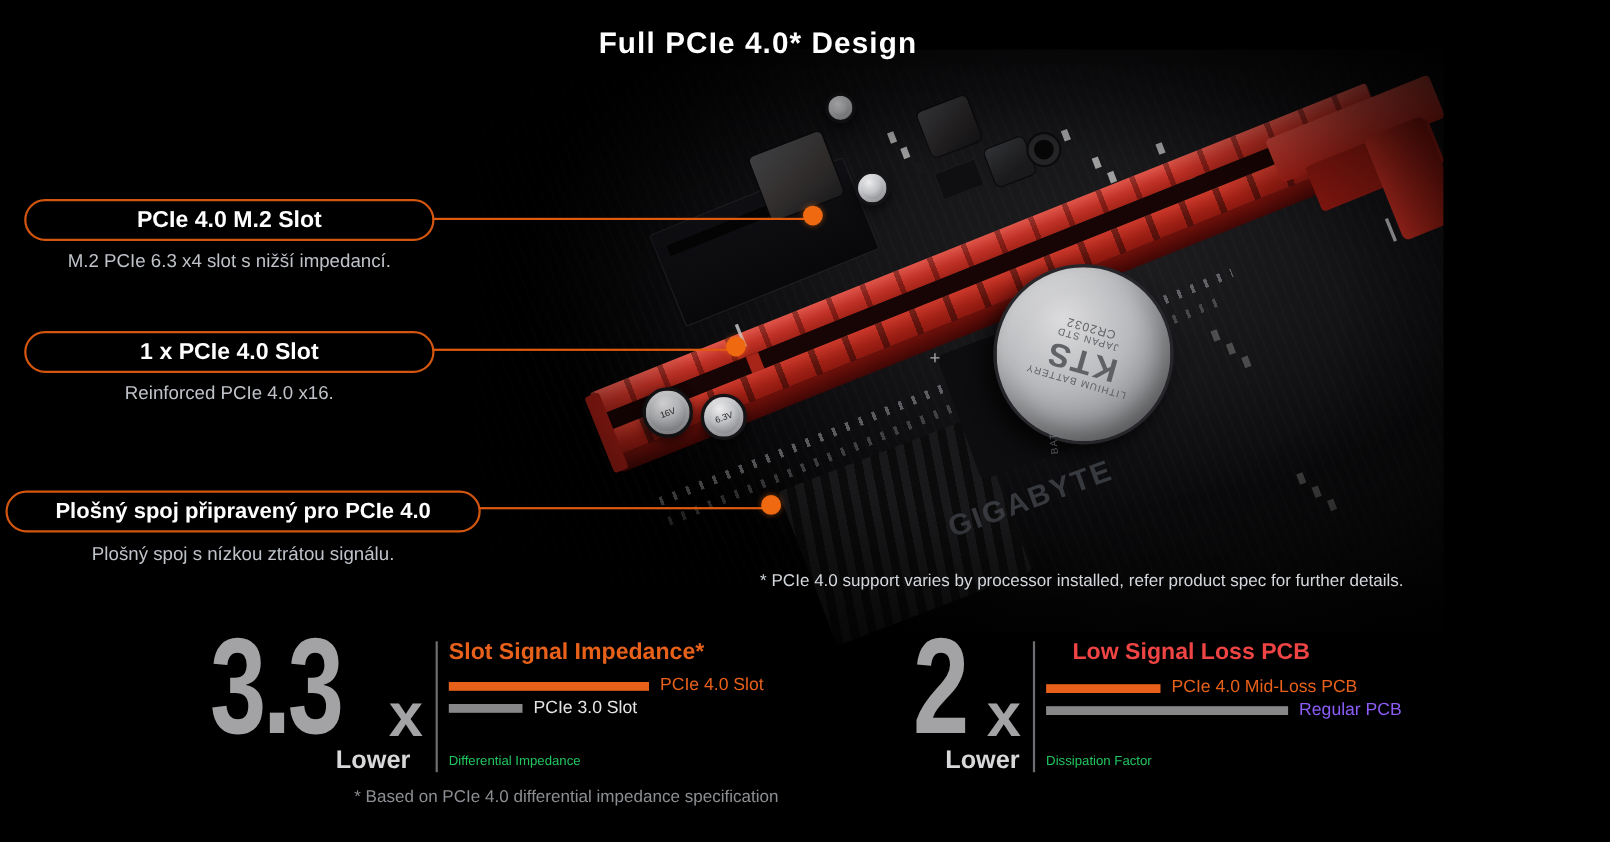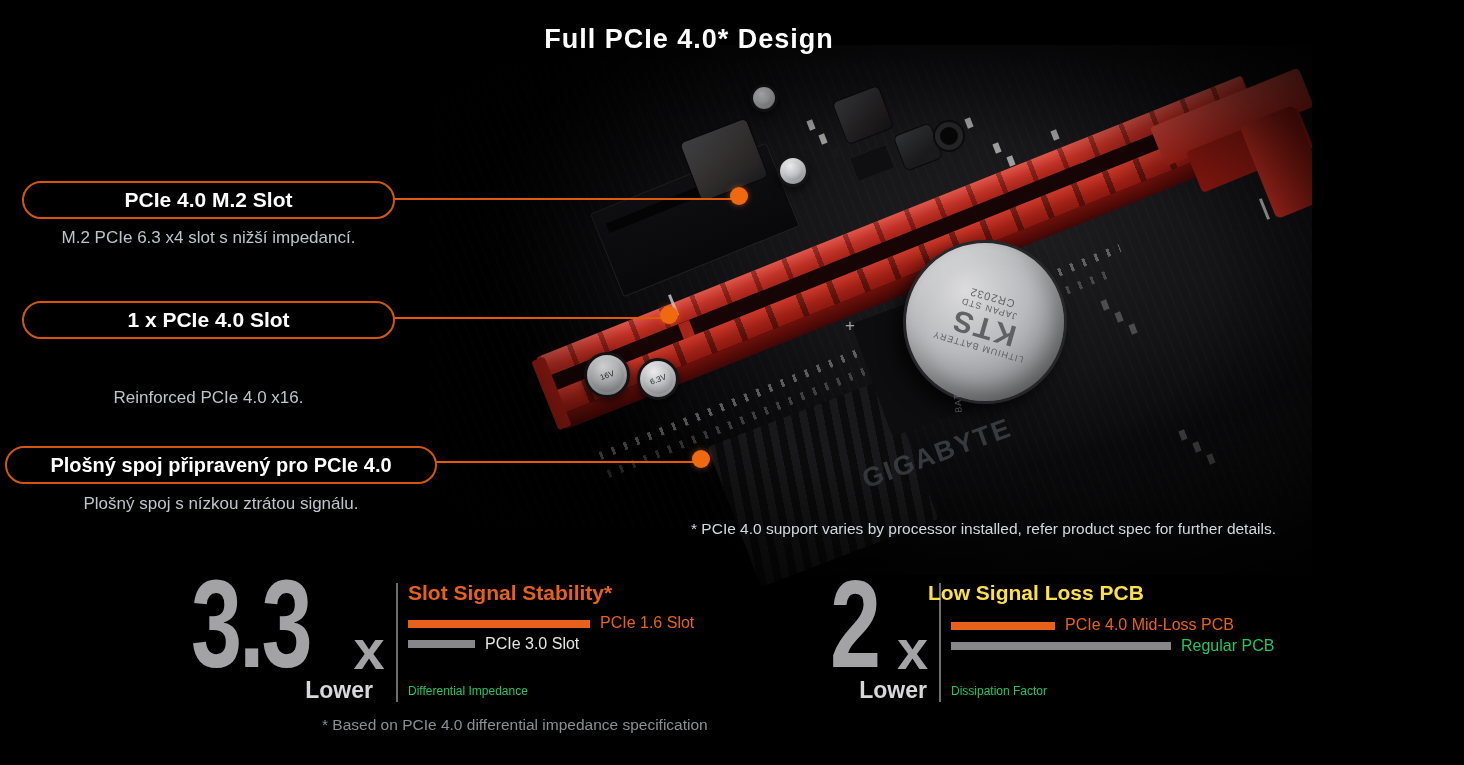--- a/index.html
+++ b/index.html
@@ -98,21 +98,21 @@
 
   .pill { position:absolute; height:38px; border:2px solid #d4560e; border-radius:22px;
     background:rgba(0,0,0,.45); display:flex; align-items:center; justify-content:center;
     color:#fff; font-weight:bold; }
   .pill1 { left:22px; top:181px; width:373px; font-size:21px; }
   .pill2 { left:22px; top:301px; width:373px; font-size:21px; }
   .pill3 { left:5px;  top:446px; width:432px; font-size:20px; }
 
   .desc { position:absolute; text-align:center; color:#bfc3c9; font-size:17px; }
   .desc1 { left:22px; top:228px; width:373px; }
-  .desc2 { left:22px; top:348px; width:373px;margin-top:40px; }
+  .desc2 { left:22px; top:348px; width:373px; }
   .desc3 { left:5px;  top:494px; width:432px; }
 
   .cline { position:absolute; height:2px; background:#e05a0e; }
   .cdot { position:absolute; width:18px; height:18px; border-radius:50%; background:#ef6910;
     box-shadow:0 0 6px rgba(239,105,16,.55); }
 
   .footnote-right { position:absolute; right:36px; top:520px; font-size:15.5px; color:#d3d7dc; }
   .footnote-bottom { position:absolute; left:322px; top:716px; font-size:15.5px; color:#8b8e92; }
 
   
@@ -232,33 +232,33 @@
 
   <div class="footnote-right">* PCIe 4.0 support varies by processor installed, refer product spec for further details.</div>
   <div class="footnote-bottom">* Based on PCIe 4.0 differential impedance specification</div>
 
   <div class="numwrap" style="left:191px;top:576px;">
     <span class="bignum">3.3</span>
       <span class="bigx">x</span>
   </div>
   <div class="dirword" style="left:190px;width:183px;">Lower</div>
   <div class="vdivider" style="left:396px;"></div>
-  <div class="stat-heading" style="left: 408px; color: rgb(232, 97, 26);">Slot Signal Stability*</div>
+  <div class="stat-heading" style="left: 408px; color: rgb(232, 97, 26);">Slot Signal Impedance*</div>
   <div class="bar" style="left: 408px; top: 620px; width: 182px; background: rgb(232, 97, 26);"></div>
-  <div class="bar-label" style="left: 600px; top: 614px; color: rgb(232, 97, 26);">PCIe 1.6 Slot</div>
+  <div class="bar-label" style="left: 600px; top: 614px; color: rgb(232, 97, 26);">PCIe 4.0 Slot</div>
   <div class="bar" style="left: 408px; top: 640px; width: 67px; background: rgb(135, 135, 138);"></div>
   <div class="bar-label" style="left: 485px; top: 635px; color: #e5e5e5;">PCIe 3.0 Slot</div>
   <div class="stat-caption" style="left:408px;">Differential Impedance</div>
 
   <div class="numwrap" style="left:830px;top:576px;">
     <span class="bignum">2</span>
       <span class="bigx">x</span>
   </div>
   <div class="dirword" style="left:830px;width:97px;">Lower</div>
   <div class="vdivider" style="left:939px;"></div>
-  <div class="stat-heading" style="left: 928px; color: #fde047;">Low Signal Loss PCB</div>
+  <div class="stat-heading" style="left: 975px; color: #ef4444;">Low Signal Loss PCB</div>
   <div class="bar" style="left: 951px; top: 622px; width: 104px; background: rgb(232, 97, 26);"></div>
   <div class="bar-label" style="left: 1065px; top: 616px; color: rgb(232, 97, 26);">PCIe 4.0 Mid-Loss PCB</div>
   <div class="bar" style="left: 951px; top: 642px; width: 220px; background: rgb(135, 135, 138);"></div>
-  <div class="bar-label" style="left: 1181px; top: 637px; color: #22c55e;">Regular PCB</div>
+  <div class="bar-label" style="left: 1181px; top: 637px; color: #8b5cf6;">Regular PCB</div>
   <div class="stat-caption" style="left:951px;">Dissipation Factor</div>
 
 </div>
 
 </body></html>

